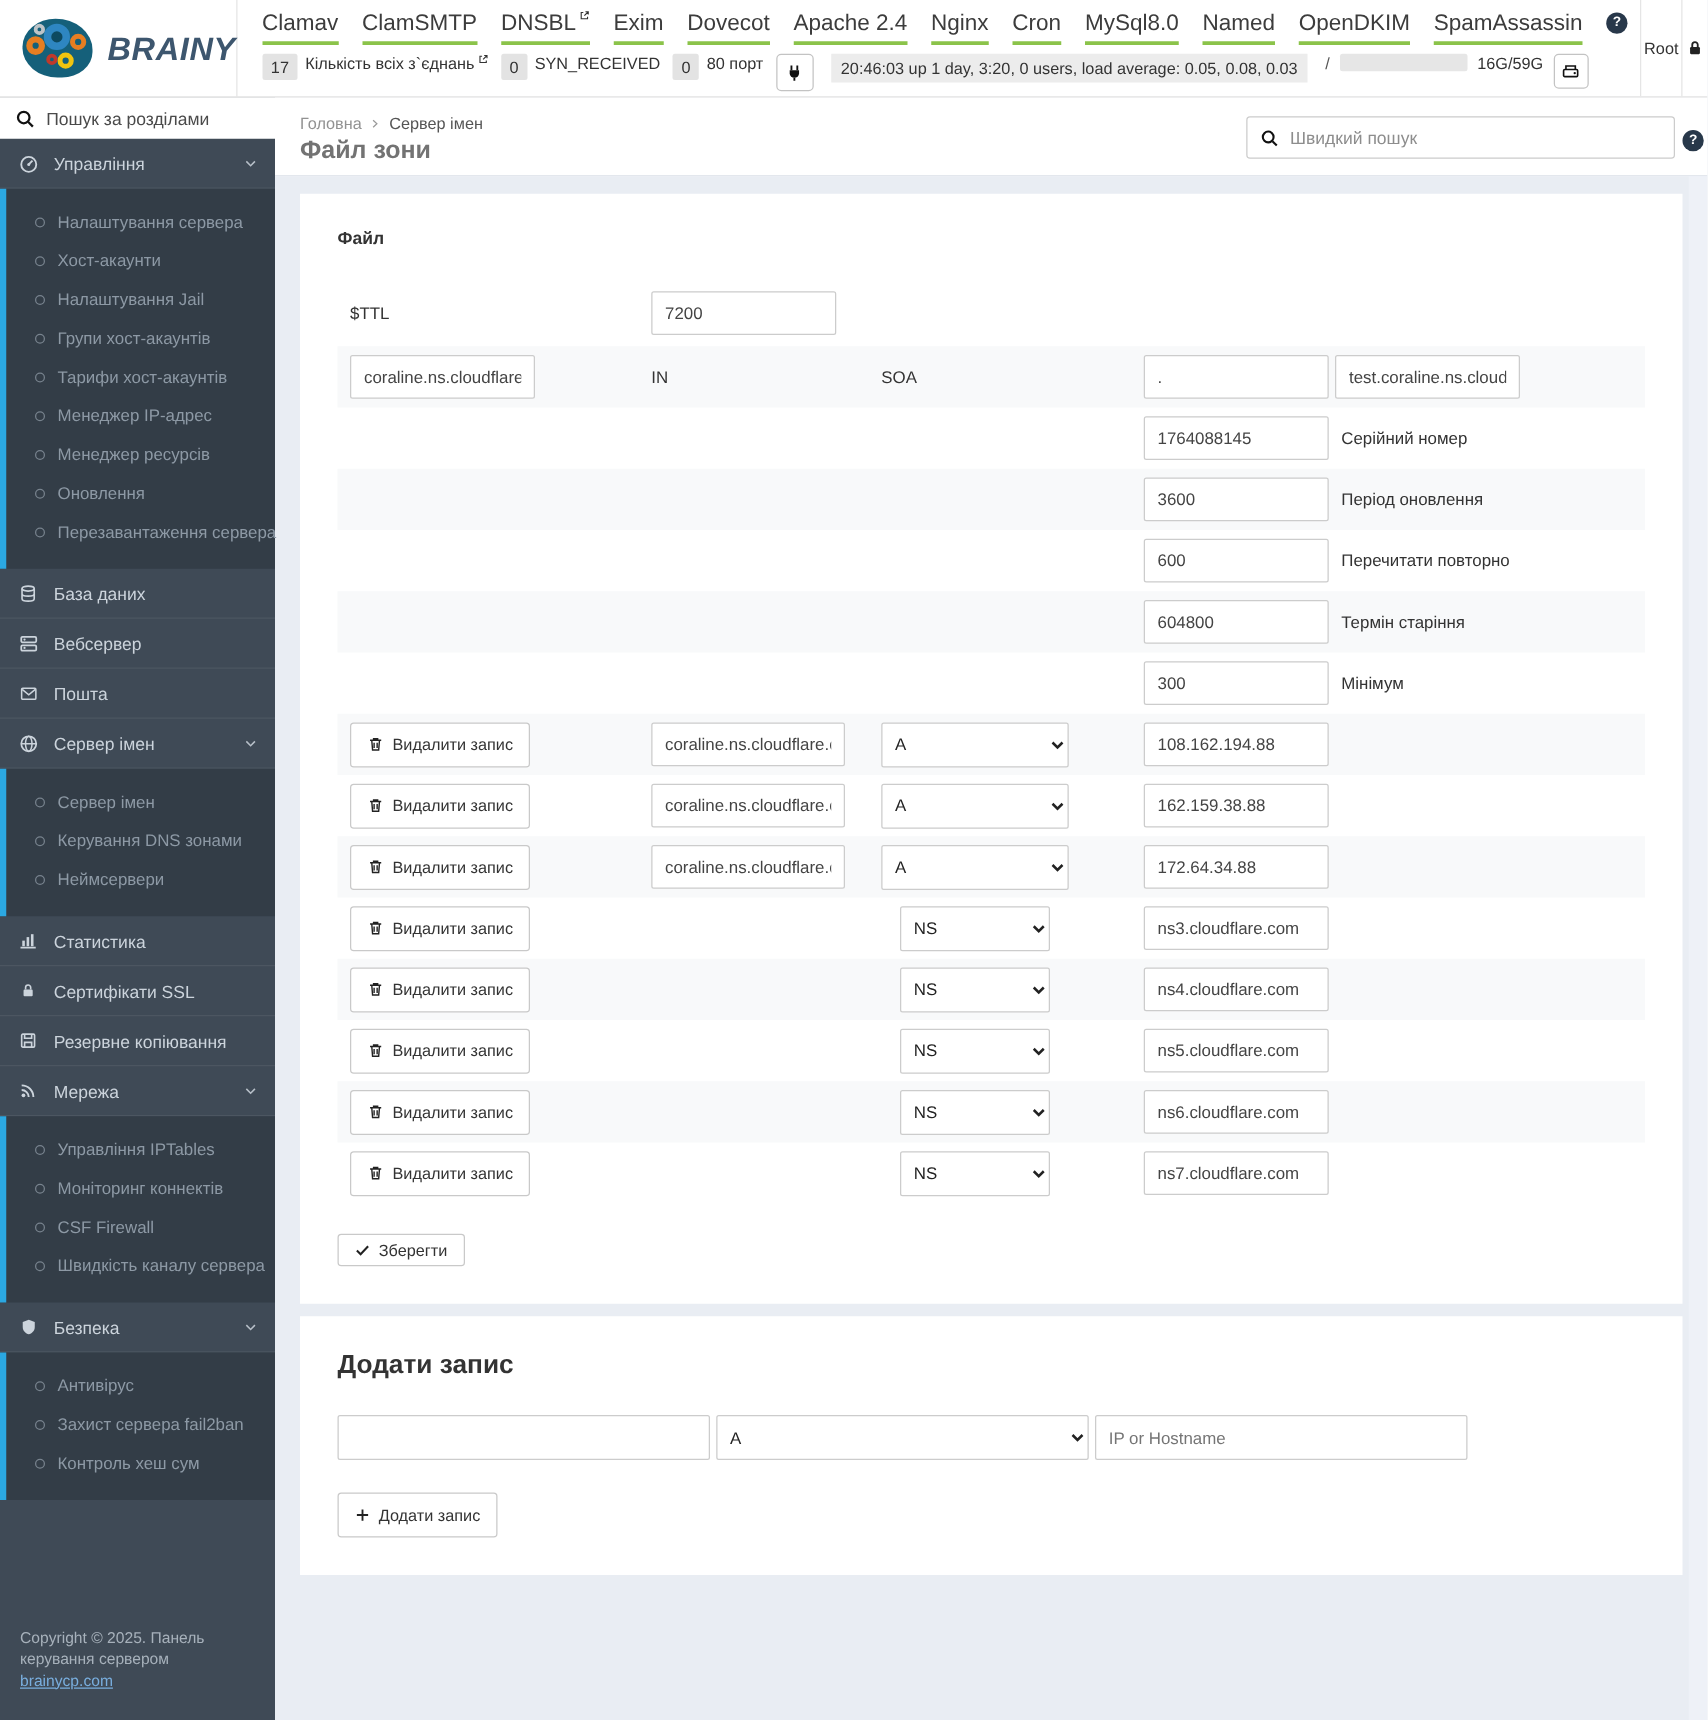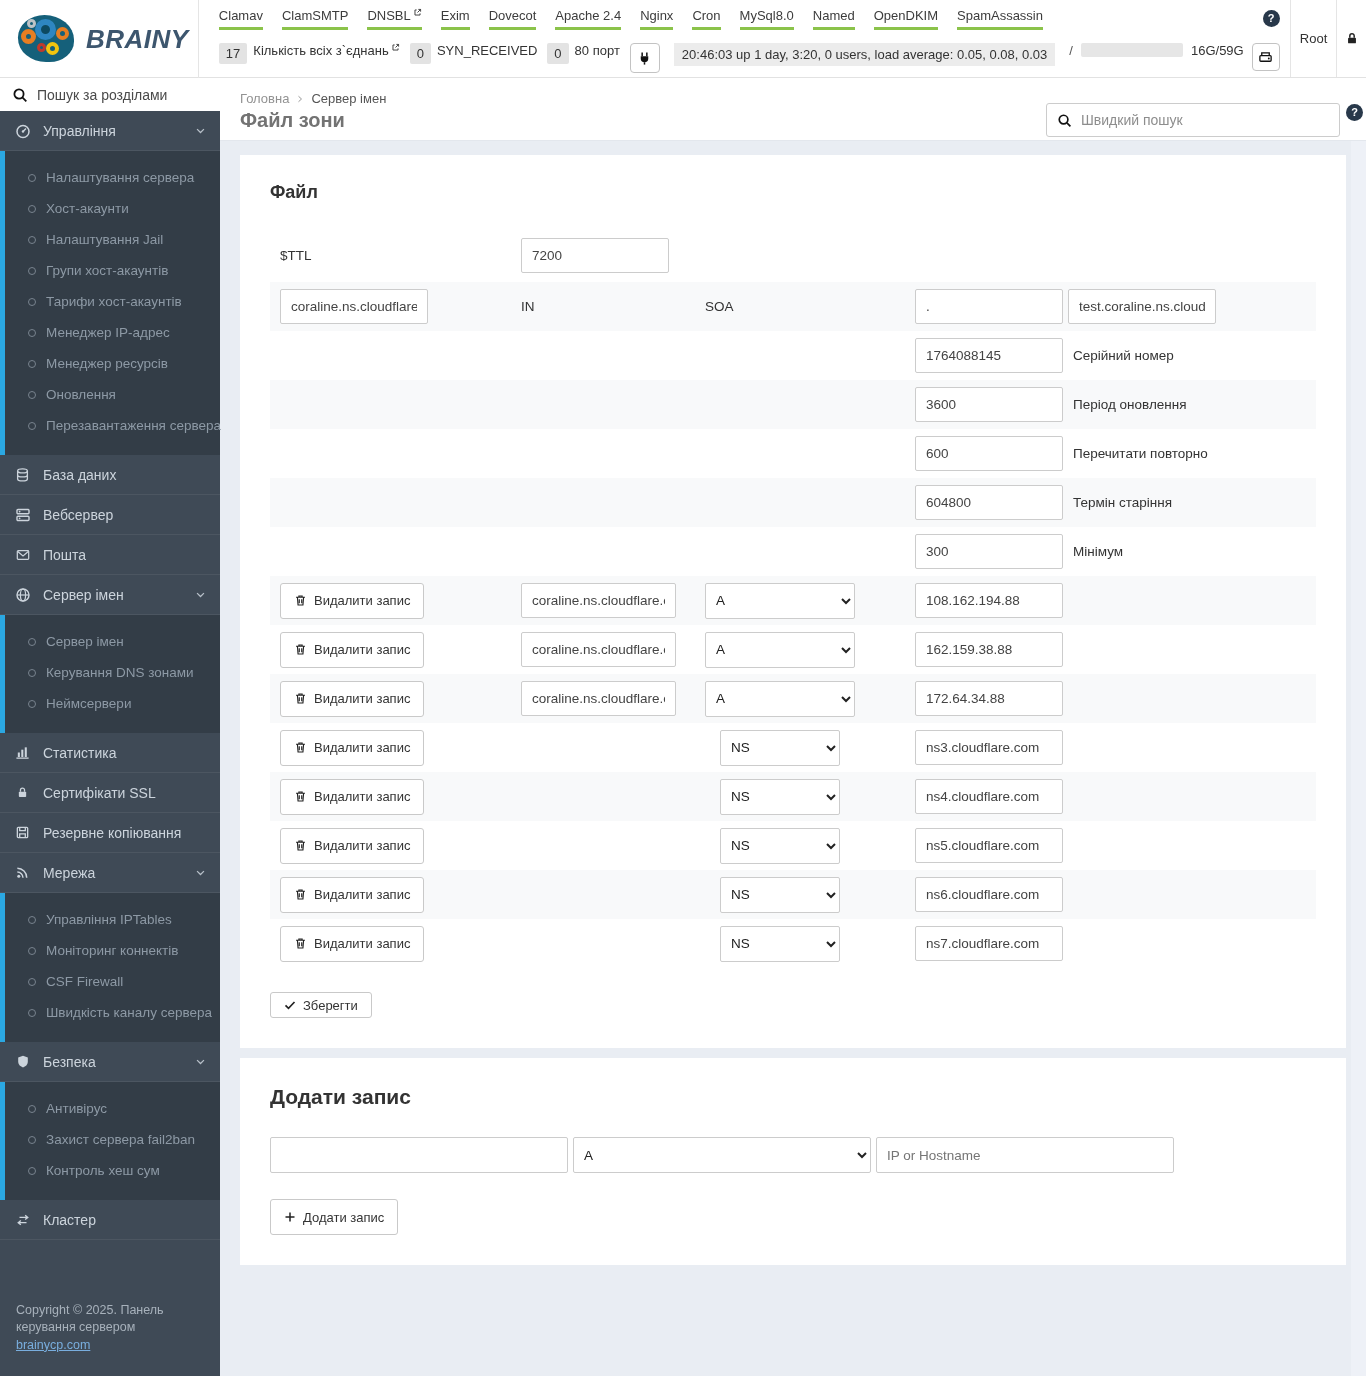--- a/index.html
+++ b/index.html
@@ -19,21 +19,21 @@
   .ring{position:absolute;border-radius:50%;}
   .r1{left:17px;top:7px;width:21px;height:21px;border:6px solid #2e86c1;background:#0d4a61;}
   .r2{left:38px;top:15px;width:13px;height:13px;border:4px solid #e67e22;}
   .r3{left:28px;top:30px;width:13px;height:13px;border:4px solid #f1c40f;}
   .r4{left:3px;top:17px;width:15px;height:15px;border:5px solid #e67e22;}
   .r5{left:19px;top:31px;width:9px;height:9px;border:3px solid #c0392b;}
   .r6{left:9px;top:7px;width:9px;height:9px;border:3px solid #bdc3c7;}
   .logo-text{font-size:26px;font-weight:bold;font-style:italic;color:#3d566e;letter-spacing:.5px;}
   .header-mid{flex:1;padding:8px 10px 0 20px;display:flex;flex-direction:column;}
   .nav-row{display:flex;align-items:flex-start;gap:19px;height:30px;}
-  .hlink{font-size:13px;color:#3c3c3c;text-decoration:none;border-bottom:3px solid #8bc34a;padding-bottom:4px;white-space:nowrap;display:inline-flex;align-items:flex-start;gap:2px;}
+  .hlink{font-size:18px;color:#3c3c3c;text-decoration:none;border-bottom:3px solid #8bc34a;padding-bottom:4px;white-space:nowrap;display:inline-flex;align-items:flex-start;gap:2px;}
   .help-top{margin-left:auto;}
   .qmark{width:17px;height:17px;border-radius:50%;background:#28384a;color:#fff;display:inline-flex;align-items:center;justify-content:center;font-size:11px;font-weight:bold;cursor:pointer;}
   .qmark::before{content:"?";}
   .stats-row{display:flex;align-items:flex-start;margin-top:5px;}
   .badge{background:#e3e3e3;color:#333;font-size:13px;padding:3px 7px;border-radius:2px;}
   .badge-label{font-size:13px;color:#333;margin:0 10px 0 6px;white-space:nowrap;display:inline-flex;gap:2px;}
   .icon-btn{width:30px;height:30px;border:1px solid #c3c3c3;border-radius:4px;background:#fff;display:inline-flex;align-items:center;justify-content:center;cursor:pointer;}
   .uptime{background:#ececec;font-size:13px;color:#333;padding:4px 8px;margin-left:14px;white-space:nowrap;}
   .slash{margin:0 8px 0 14px;color:#555;font-size:13px;}
   .pbar{width:102px;height:14px;background:#e6e6e6;border-radius:2px;overflow:hidden;}
@@ -53,27 +53,27 @@
   .submenu-item{display:flex;align-items:center;height:31px;padding-left:23px;color:#8d99a5;font-size:13.5px;cursor:pointer;white-space:nowrap;}
   .dot{width:8px;height:8px;border:1.5px solid #78838e;border-radius:50%;margin-right:10px;flex:none;}
   .side-footer{margin-top:auto;padding:16px 16px 22px;color:#a7b1bb;font-size:12.5px;line-height:1.4;}
   .side-footer a{color:#79aede;}
   
   .main{position:absolute;top:78px;left:220px;width:1146px;height:1298px;}
   .content-header{background:#fff;height:63px;padding:13px 20px 0;position:relative;border-bottom:1px solid #e3e7ed;}
   .breadcrumb{font-size:13px;color:#929292;display:flex;align-items:center;gap:7px;}
   .bc-current{color:#555;}
   .page-title{font-size:20px;font-weight:bold;color:#737373;margin-top:3px;}
-  .quick-search{position:absolute;right:26px;top:25px;width:294px;height:34px;border:1px solid #ccc;border-radius:3px;background:#fff;display:flex;align-items:center;padding:0 10px;gap:9px;}
+  .quick-search{position:absolute;right:26px;top:15px;width:343px;height:34px;border:1px solid #ccc;border-radius:3px;background:#fff;display:flex;align-items:center;padding:0 10px;gap:9px;}
   .quick-search input{border:none;outline:none;font-size:14px;flex:1;color:#333;font-family:"Liberation Sans",sans-serif;}
   .quick-search input::placeholder{color:#8d8d8d;}
   .qs-help{position:absolute;right:3px;top:24px;}
   .content-body{padding:14px 20px 0;}
   .card{background:#fff;padding:27px 30px 30px;margin-bottom:10px;}
-  .card h2{font-size:18px;color:#333;margin-bottom:28px;}
+  .card h2{font-size:14px;color:#333;margin-bottom:28px;}
   .card h2.big{font-size:21px;}
   
   .inp{height:35px;border:1px solid #ccc;border-radius:2px;padding:0 10px;font-size:13.5px;color:#444;background:#fff;font-family:"Liberation Sans",sans-serif;}
   .w148{width:148px;} .w155{width:155px;}
   .sel{height:36px;border:1px solid #ccc;border-radius:2px;font-size:13.5px;color:#222;background:#fff;padding:0 6px;font-family:"Liberation Sans",sans-serif;}
   .selA{width:150px;} .selNS{width:120px;margin-left:15px;}
   .ttl-row{display:flex;align-items:center;min-height:49px;padding:0 10px;margin-bottom:2px;}
   .zone-table{}
   .zone-row{display:flex;align-items:center;min-height:49px;padding:6px 10px;}
   .zone-row:nth-child(odd){background:#f8f9fa;}
@@ -383,28 +383,20 @@
     <div class="submenu-item">
         <span class="dot"></span>
         <span>Захист сервера fail2ban</span>
       </div>
     <div class="submenu-item">
         <span class="dot"></span>
         <span>Контроль хеш сум</span>
       </div>
   </div>
 
-  <div class="nav-item">
-    <span class="ni-icon">
-        <svg width="16" height="14" viewBox="0 0 16 16">
-          <path d="M10.5 2.5l3 2.5-3 2.5M13.5 5H4M5.5 8.5l-3 2.5 3 2.5M2.5 11H12" fill="none" stroke="#ccd4dc" stroke-width="1.5"></path>
-        </svg>
-      </span>
-    <span>Кластер</span>
-  </div>
 
   <div class="side-footer">
     <span>Copyright © 2025. Панель керування сервером</span><br>
     <a href="#">brainycp.com</a>
   </div>
 </div>
 
 <div class="main">
   <div class="content-header">
     <div class="breadcrumb">

